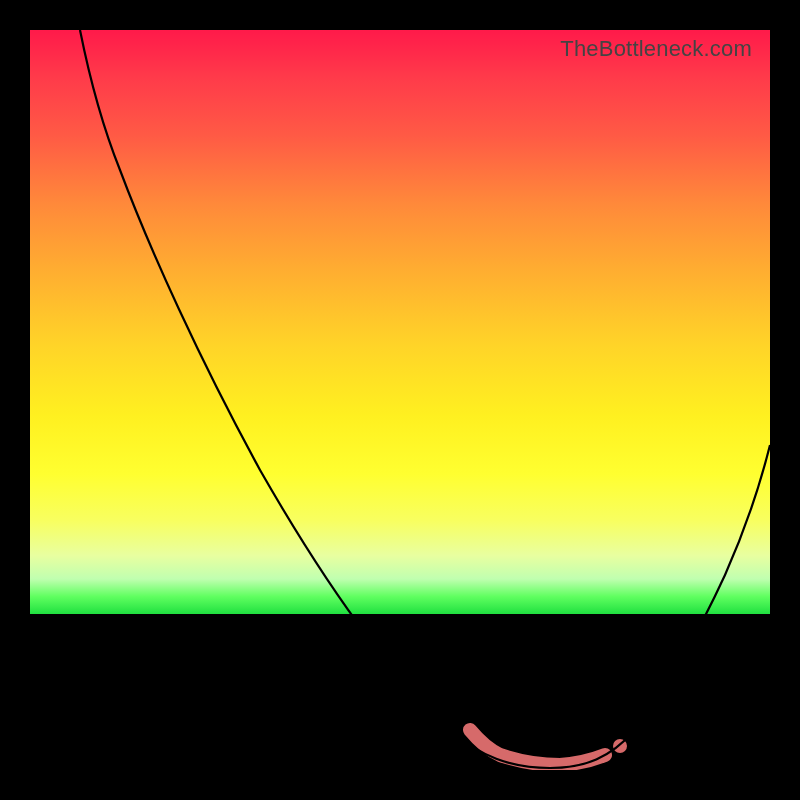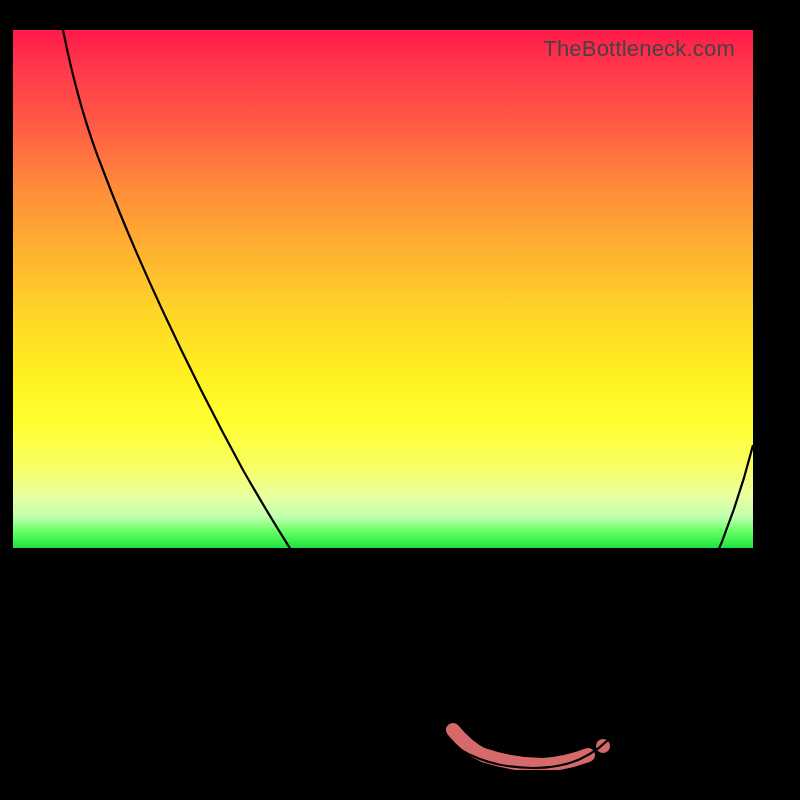--- a/index.html
+++ b/index.html
@@ -1,23 +1,23 @@
 <!DOCTYPE html>
 <html><head>
 <meta charset="utf-8">
 <style>
 * { margin: 0; padding: 0; box-sizing: border-box; }
 body { width: 800px; height: 800px; overflow: hidden; background: #000; font-family: Arial, sans-serif; }
 .frame { width: 800px; height: 800px; background: #000; position: relative; }
 .plot-area {
   position: absolute;
-  left: 13px;
+  left: 30px;
   top: 30px;
   width: 740px;
-  height: 518px;
+  height: 584px;
   background: linear-gradient(to bottom,
     #ff1a4a 0%,
     #ff3a4a 8%,
     #ff5a45 18%,
     #ff8a3a 30%,
     #ffb030 42%,
     #ffd428 54%,
     #fff020 66%,
     #ffff30 76%,
     #f8ff60 84%,

